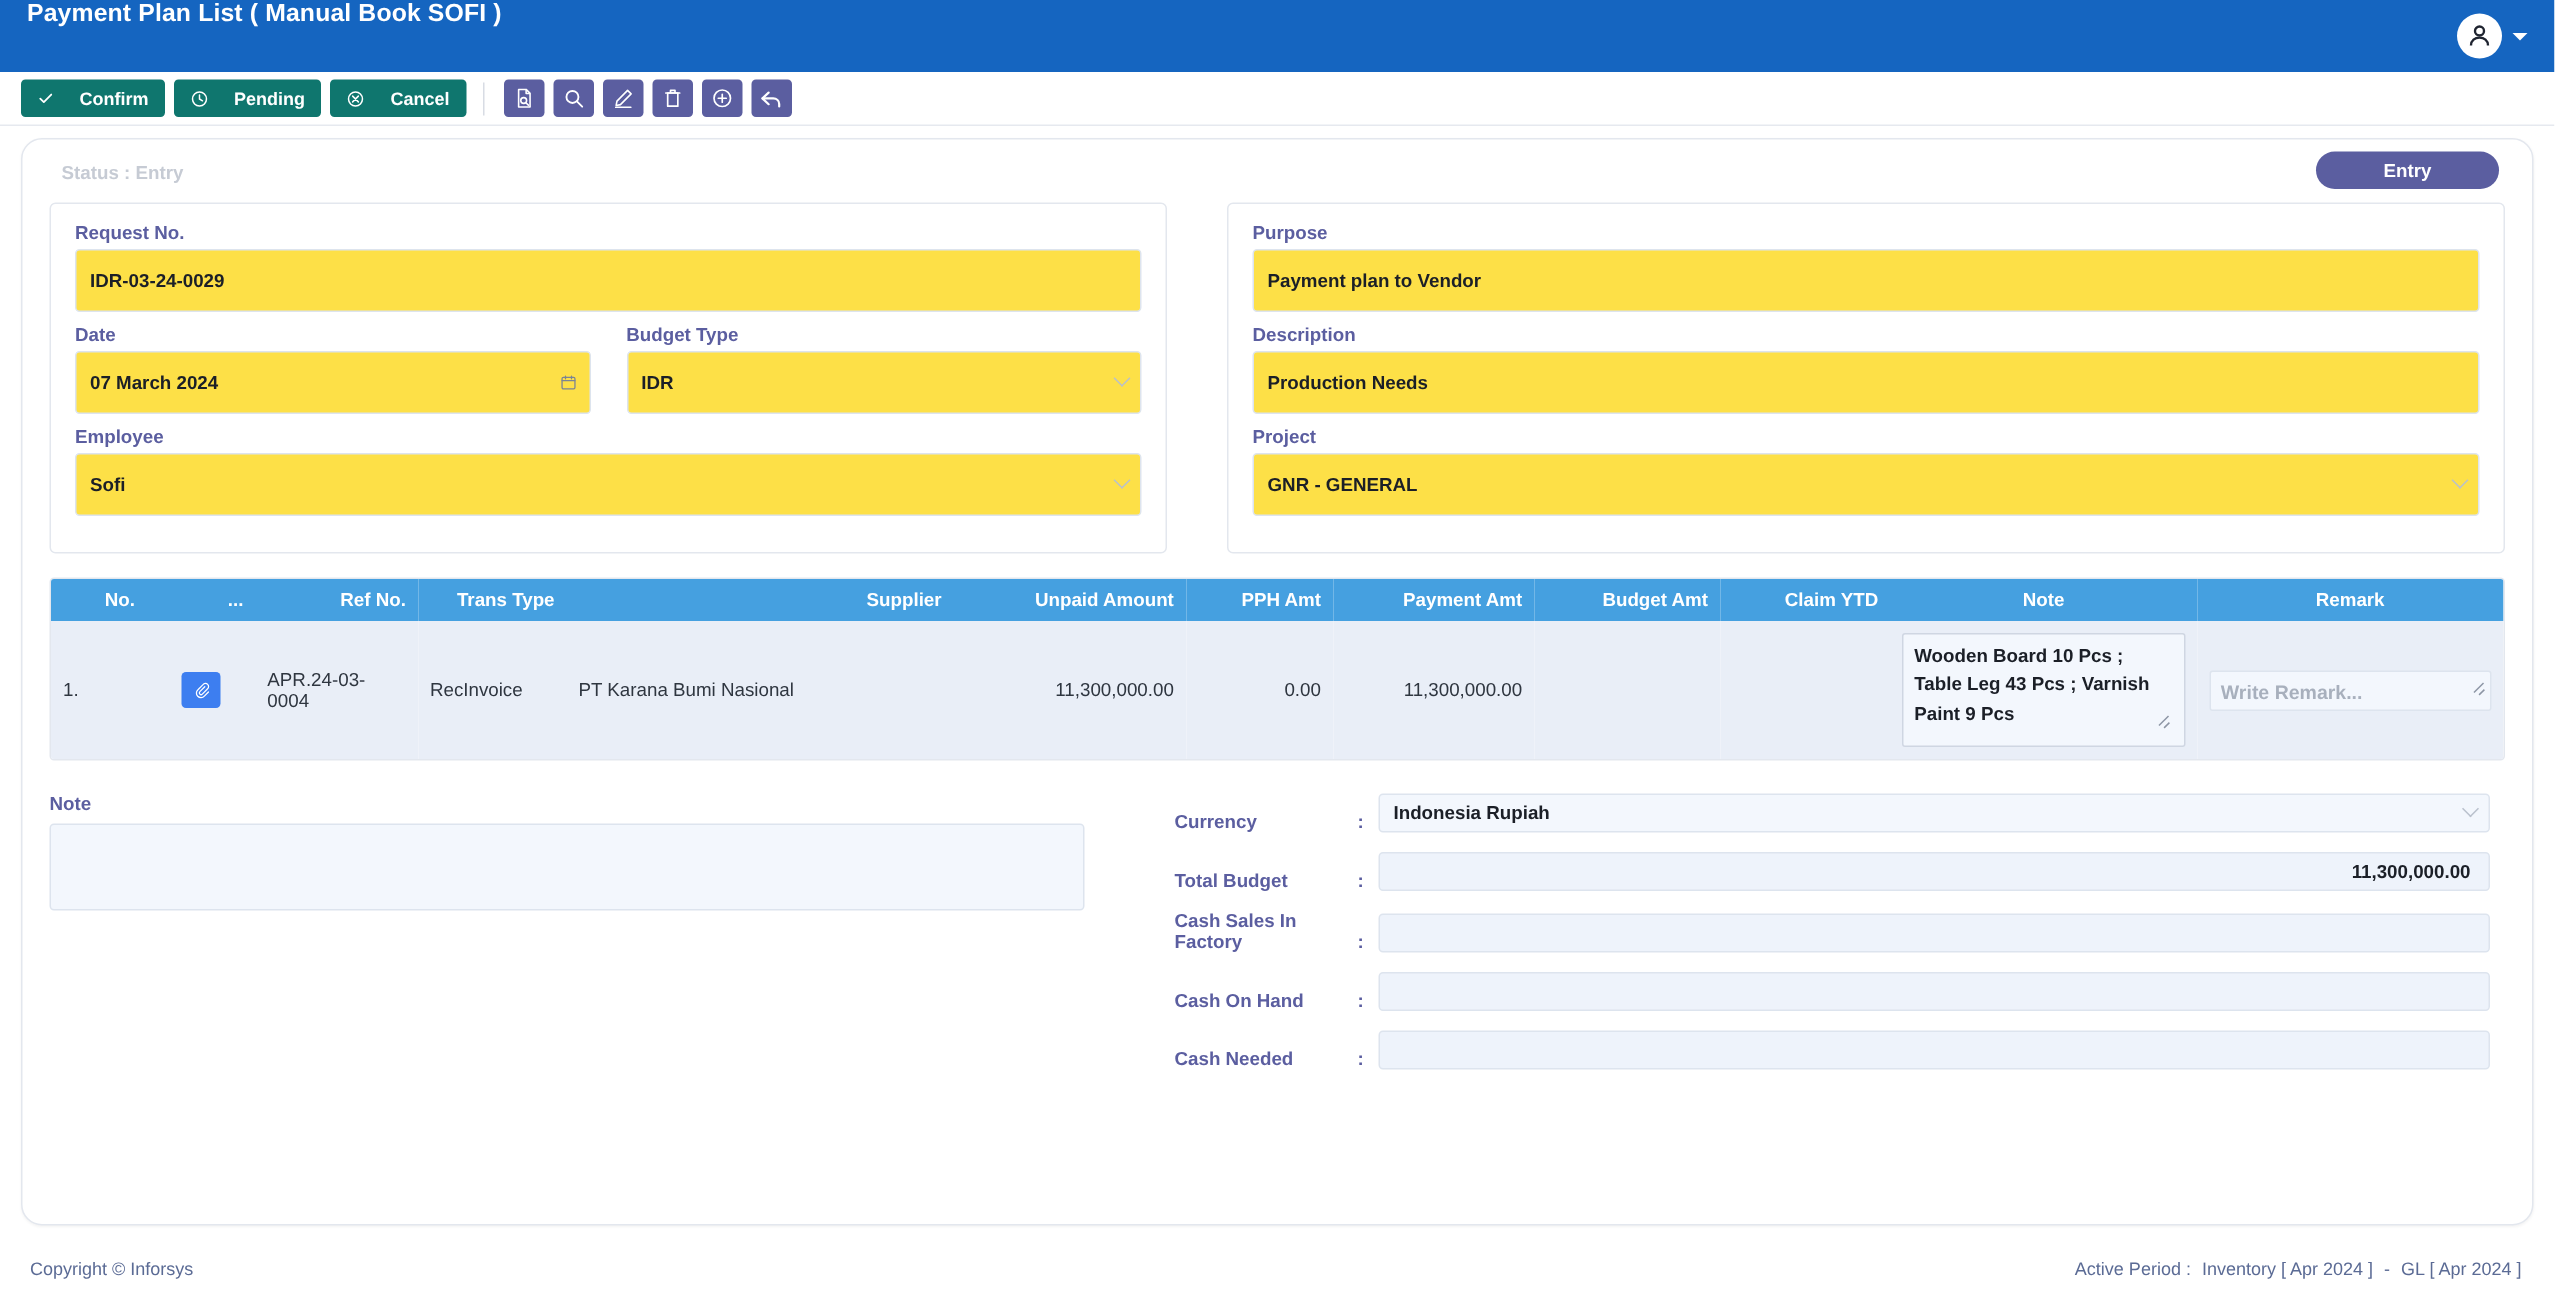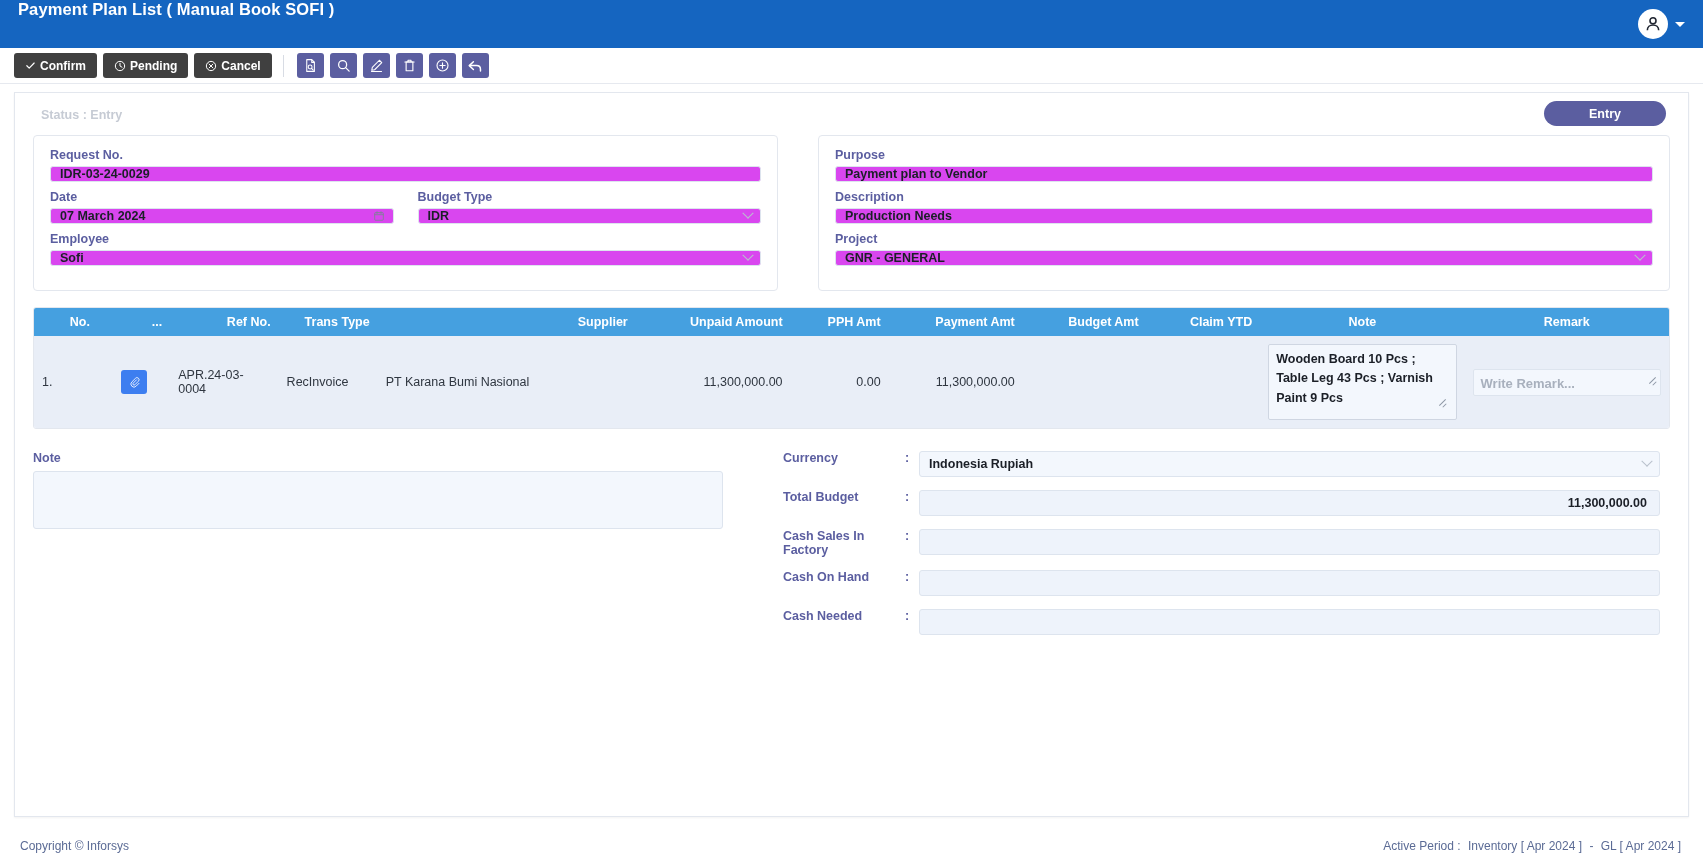--- a/index.html
+++ b/index.html
@@ -46,31 +46,31 @@
     height: 36px;
     display: flex;
     align-items: center;
     padding-left: 14px;
     gap: 6px;
     background: #ffffff;
     border-bottom: 1px solid #e6e9ef;
   }
   .btn-action {
     height: 25px;
-    background: #404040;
+    background: #0f766e;
     color: #ffffff;
     border: none;
     border-radius: 3px;
     font-family: "Liberation Sans", sans-serif;
     font-size: 12px;
     font-weight: bold;
     padding: 0 11px;
     display: inline-flex;
     align-items: center;
-    gap: 4px;
+    gap: 17px;
     cursor: pointer;
     line-height: 1;
   }
   .btn-action svg { display:block; }
   .tool-sep {
     width: 1px; height: 22px;
     background: #d8dce4;
     margin: 0 7px 0 5px;
   }
   .btn-icon {
@@ -86,21 +86,21 @@
   }
   .btn-icon svg { display:block; }
 
   
   .page {
     position: relative;
     margin: 8px 14px 0 14px;
     height: 725px;
     background: #ffffff;
     border: 1px solid #e3e7ee;
-    border-radius: 0;
+    border-radius: 14px;
     box-shadow: 0 1px 2px rgba(0,0,0,.05);
     padding: 12px 18px;
   }
   .status-line {
     color: #c6cbd4;
     font-size: 12.5px;
     font-weight: bold;
     padding-left: 8px;
     padding-top: 3px;
   }
@@ -134,22 +134,22 @@
   .field { margin-bottom: 8px; }
   .field-label {
     color: #5b5ea0;
     font-size: 12.5px;
     font-weight: bold;
     margin-bottom: 4px;
     display: block;
   }
   .field-ctl {
     position: relative;
-    height: 16px;
-    background: #d946ef;
+    height: 42px;
+    background: #fde047;
     border: 1px solid #dde4ee;
     border-radius: 3px;
     display: flex;
     align-items: center;
     padding: 0 26px 0 9px;
     font-size: 12.5px;
     color: #1b1f27;
     font-weight: bold;
     cursor: text;
     overflow: hidden;
@@ -278,21 +278,21 @@
     position: relative;
     height: 58px;
     background: #f3f7fd;
     border: 1px solid #dde4ee;
     border-radius: 3px;
     cursor: text;
   }
   .bottom-right { flex: 1; padding-right: 10px; }
   .sum-row {
     display: flex;
-    align-items: flex-start;
+    align-items: flex-end;
     margin-bottom: 13px;
   }
   .sum-label {
     width: 122px;
     color: #5b5ea0;
     font-size: 12.5px;
     font-weight: bold;
   }
   .sum-colon {
     width: 14px;

